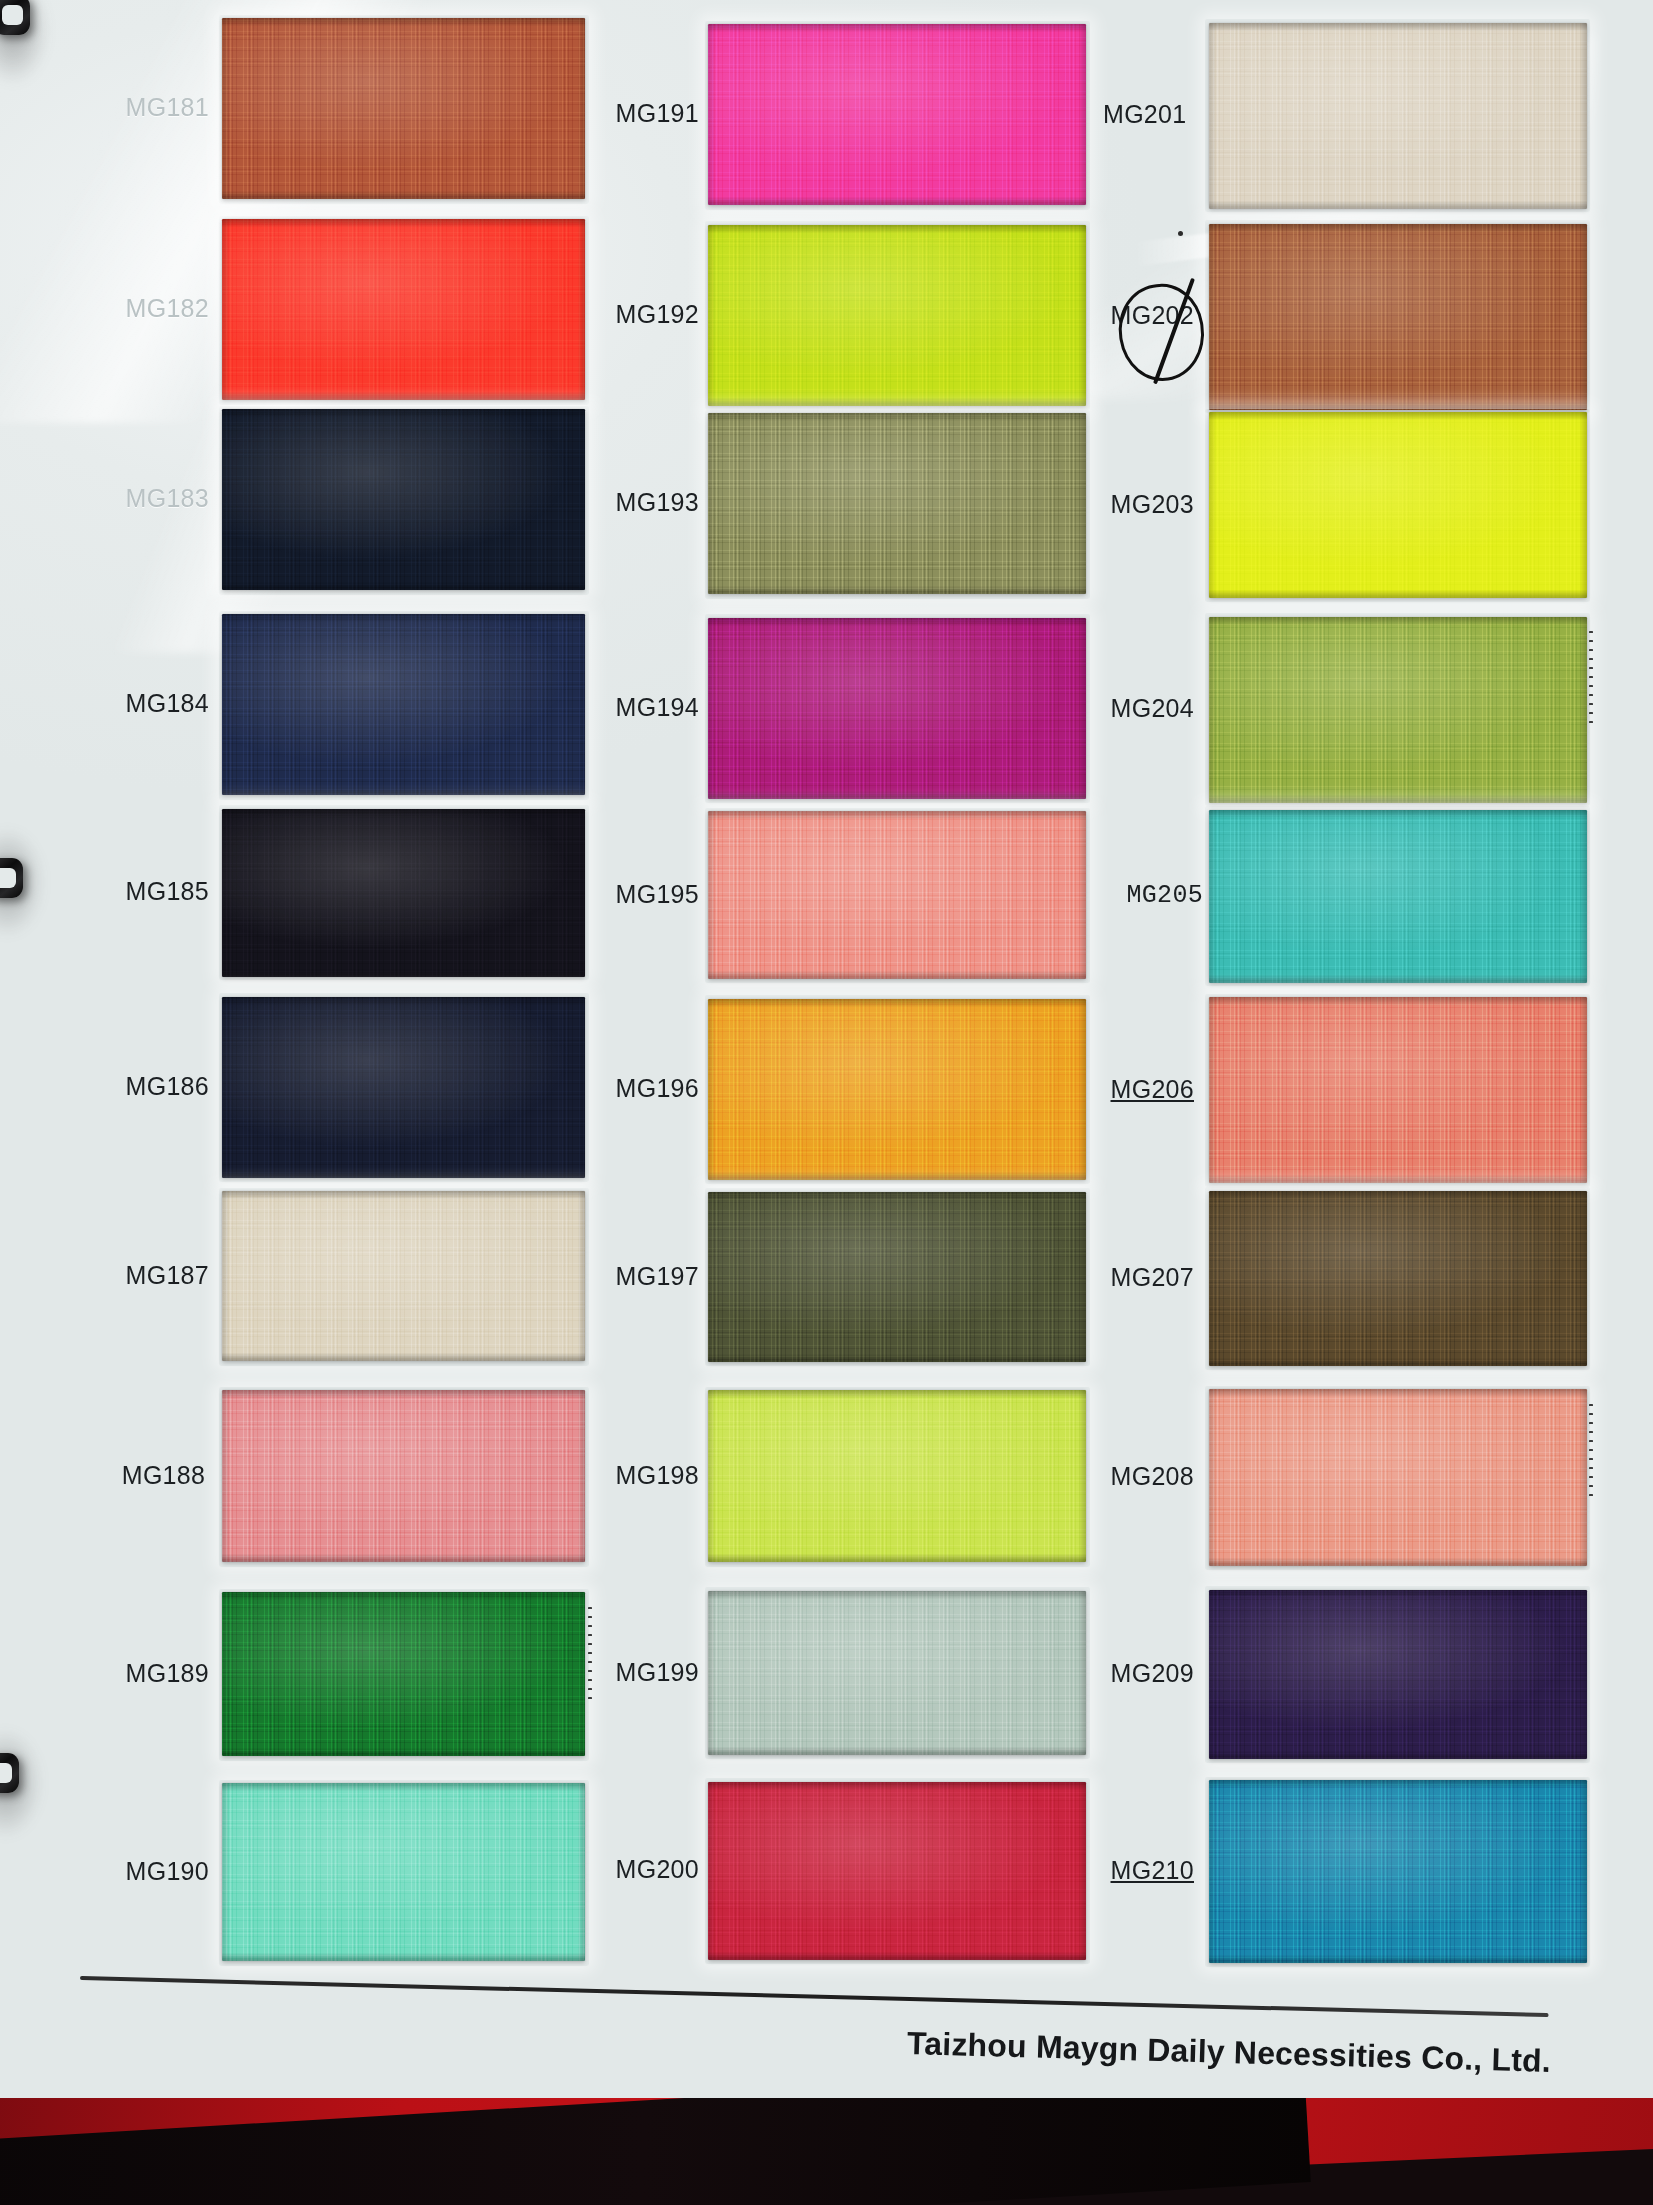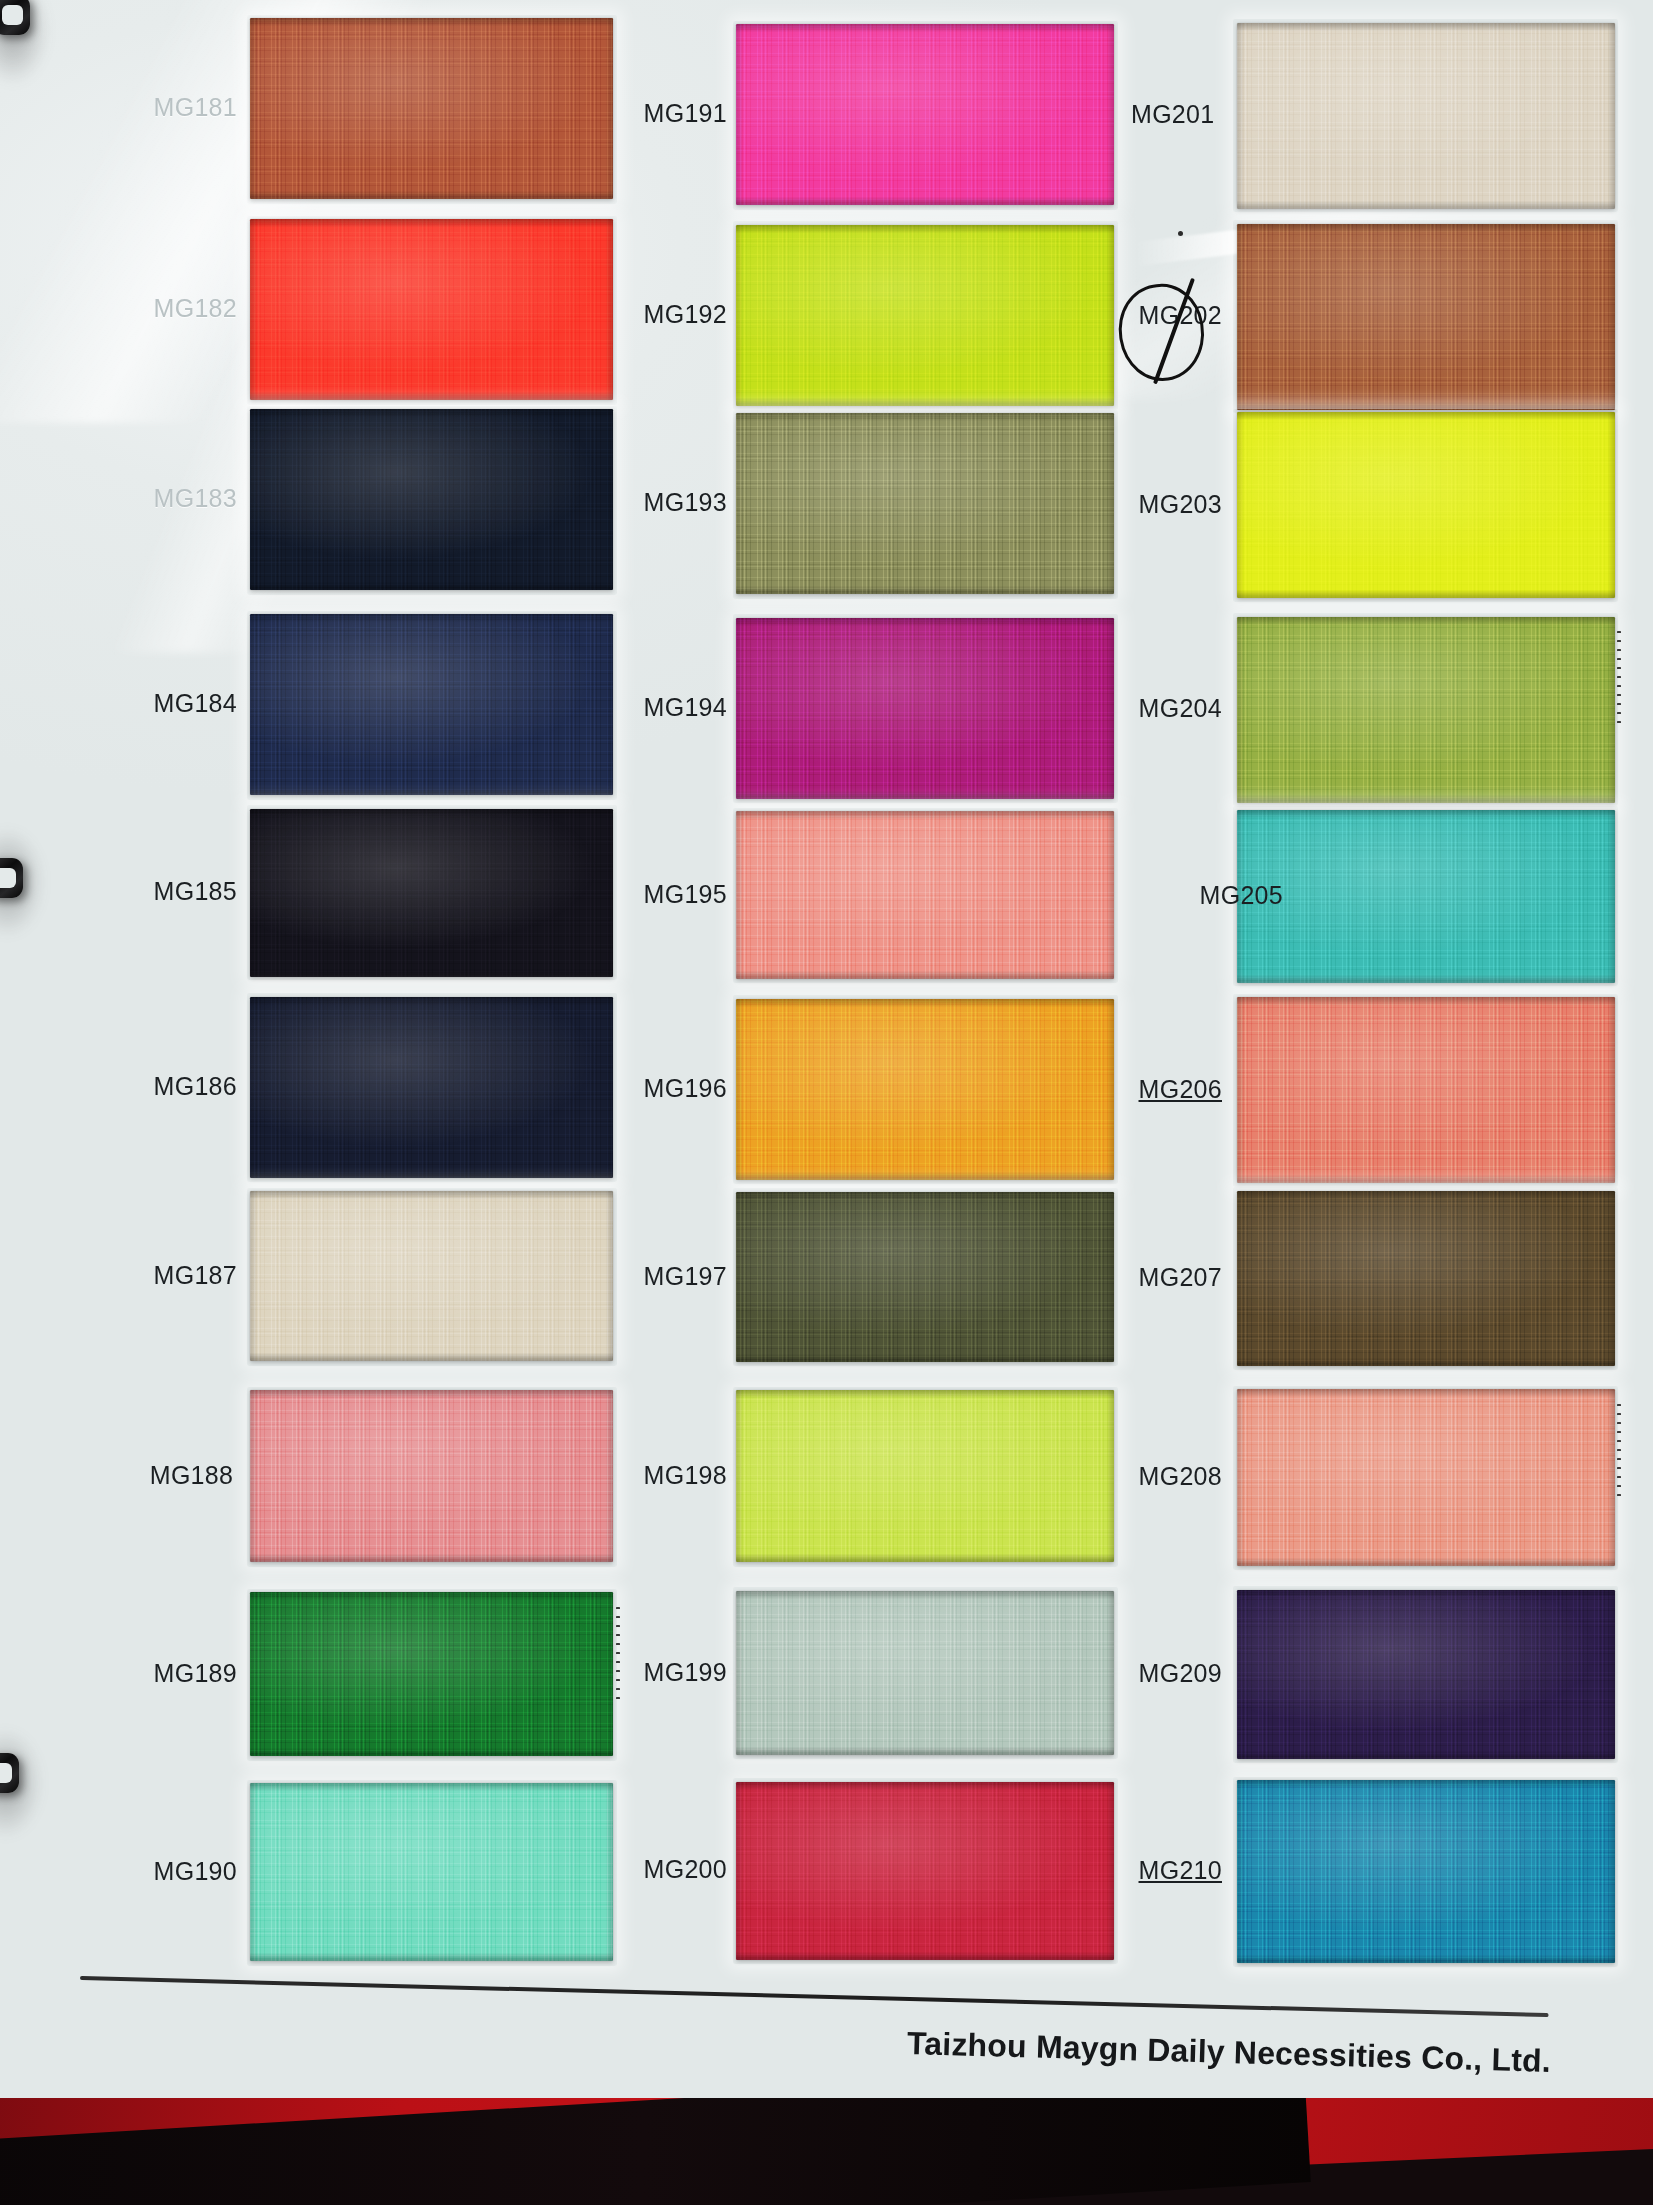--- a/index.html
+++ b/index.html
@@ -73,21 +73,21 @@
     content:"";position:absolute;left:9.7px;top:9.7px;width:20.6px;height:20.6px;
     border-radius:6px;background:#e4eaea;
   }
   .ring-smudge{
     position:absolute;width:73px;height:109px;border-radius:50%;
     background:radial-gradient(ellipse at center,rgba(60,60,62,.38),rgba(60,60,62,0) 70%);
     filter:blur(6px);
   }
 
   
-  .grid{position:absolute;left:0;top:0;width:1540px;height:1995px;margin-left:28px;}
+  .grid{position:absolute;left:0;top:0;width:1540px;height:1995px;}
 
   .cell{position:absolute;}
 
   .code{
     position:absolute;
     font-family:"Liberation Sans",sans-serif;
     font-size:25px;
     letter-spacing:0.3px;
     color:#1b1f22;
     white-space:nowrap;
@@ -336,21 +336,21 @@
             <i></i>
             <i></i>
             <i></i>
             <i></i>
           </div>
           <div class="code" style="top: 694px; left: 1103px; width: 91px; text-align: right;">MG204</div>
         </div>
         <div class="cell">
           <div class="halo" style="left: 1205px; top: 806px; width: 385px; height: 180px;"></div>
           <div class="swatch" title="MG205 — turquoise" style="left: 1209px; top: 810px; width: 378px; height: 173px; background: rgb(60, 188, 180);"></div>
-          <div class="code" style="top: 881px; left: 1164px; width: 91px; text-align: right;">MG205</div>
+          <div class="code" style="top: 881px; left: 1112px; width: 91px; text-align: right; font-family: Liberation Mono, monospace;">MG205</div>
         </div>
         <div class="cell">
           <div class="halo" style="left: 1205px; top: 994px; width: 385px; height: 193px;"></div>
           <div class="swatch" title="MG206 — coral" style="left: 1209px; top: 997px; width: 378px; height: 186px; background: rgb(232, 128, 108);"></div>
           <div class="code" style="top: 1075px; left: 1103px; width: 91px; text-align: right; text-decoration: underline;">MG206</div>
         </div>
         <div class="cell">
           <div class="halo" style="left: 1205px; top: 1187px; width: 385px; height: 183px;"></div>
           <div class="swatch" title="MG207 — dark brown" style="left: 1209px; top: 1191px; width: 378px; height: 175px; background: rgb(91, 73, 44);"></div>
           <div class="code" style="top: 1263px; left: 1103px; width: 91px; text-align: right;">MG207</div>

